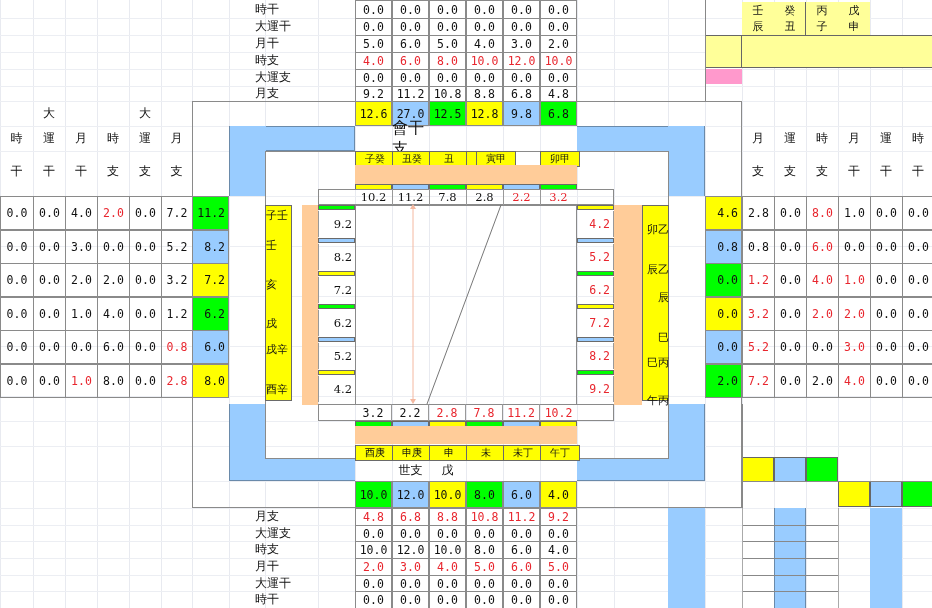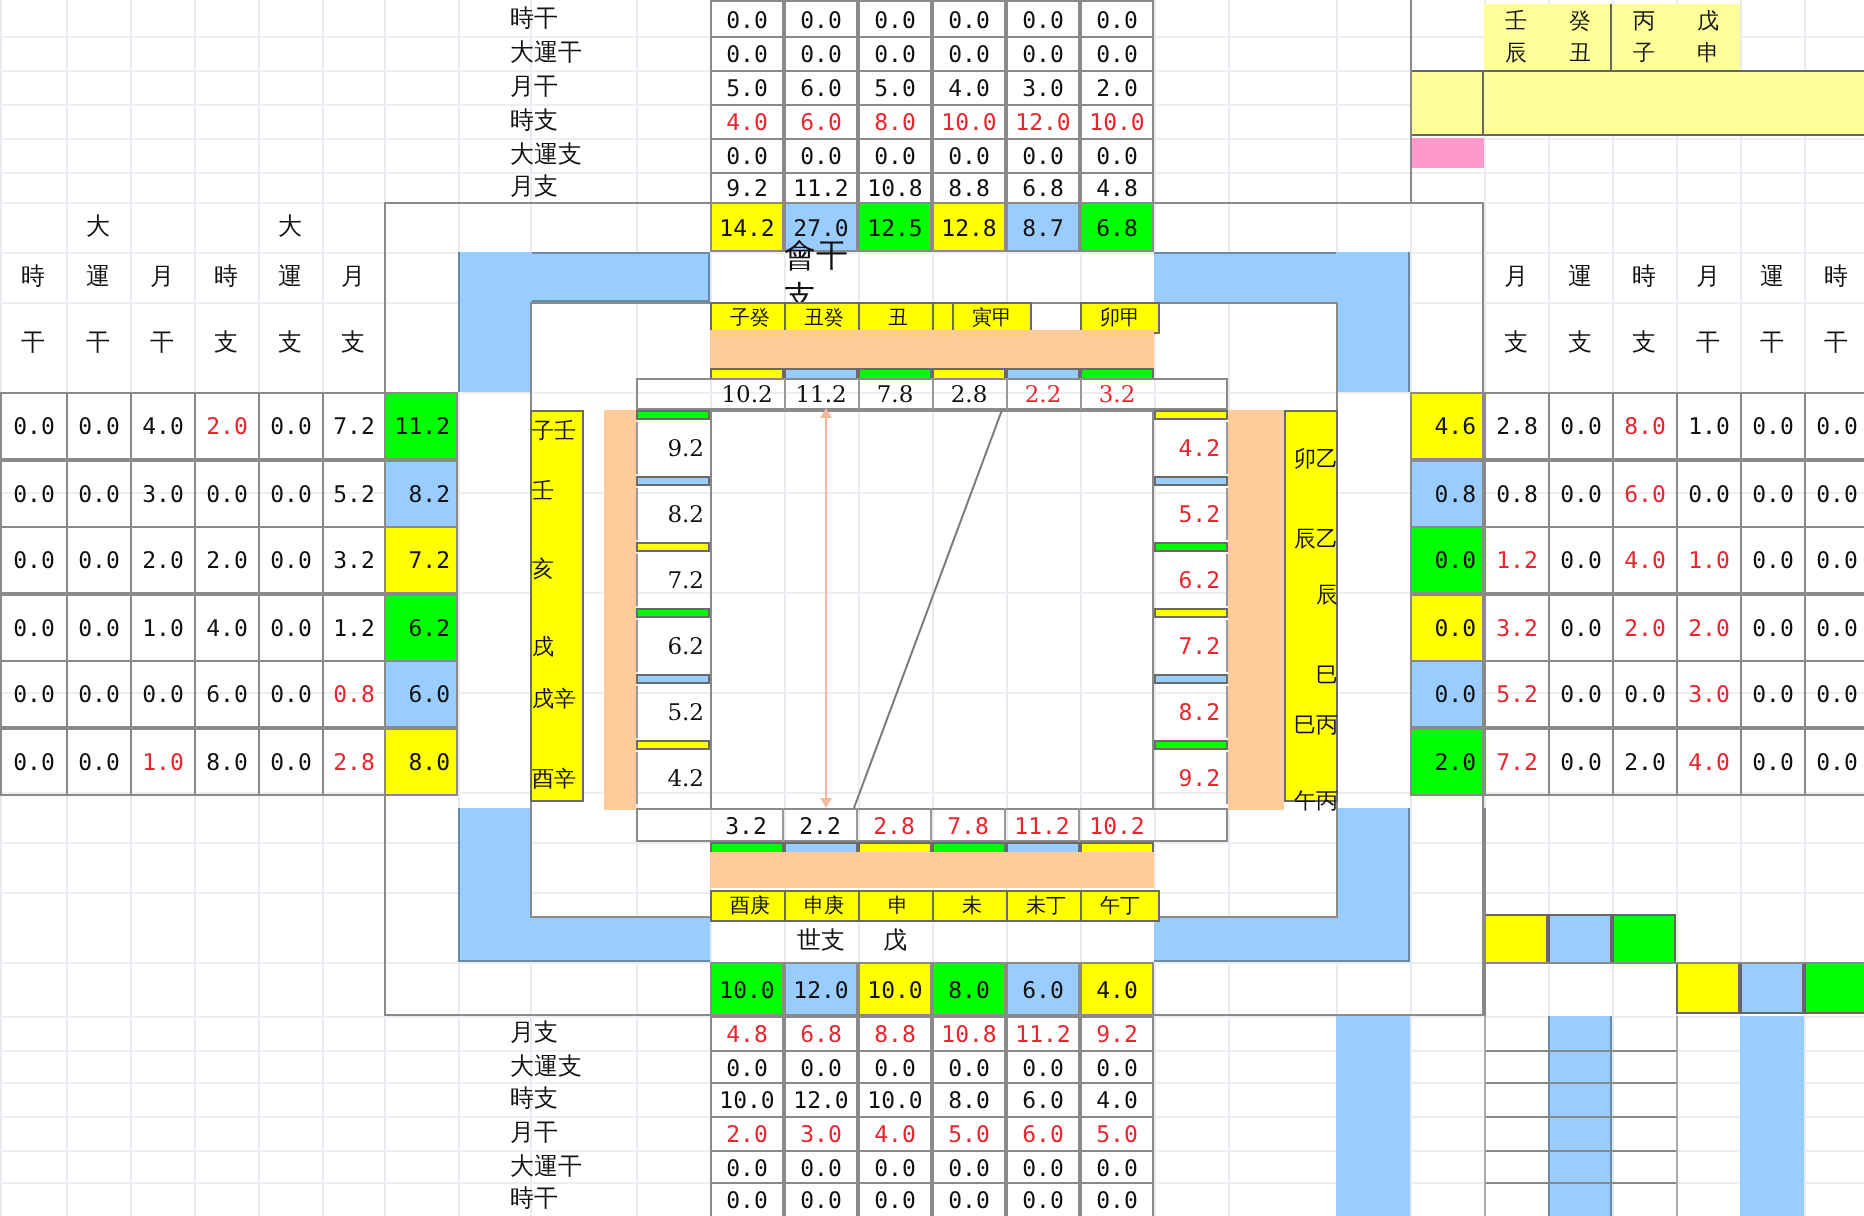--- a/index.html
+++ b/index.html
@@ -116,25 +116,25 @@
     <div class="cell bd" style="left: 466px; top: 69px; width: 37px; height: 18px;">0.0</div>
     <div class="cell bd" style="left: 503px; top: 69px; width: 37px; height: 18px;">0.0</div>
     <div class="cell bd" style="left: 540px; top: 69px; width: 37px; height: 18px;">0.0</div>
     <div class="lbl" style="left: 255px; top: 86px; width: 90px; height: 15px;">月支</div>
     <div class="cell bd" style="left: 355px; top: 86px; width: 37px; height: 16px;">9.2</div>
     <div class="cell bd" style="left: 392px; top: 86px; width: 37px; height: 16px;">11.2</div>
     <div class="cell bd" style="left: 429px; top: 86px; width: 37px; height: 16px;">10.8</div>
     <div class="cell bd" style="left: 466px; top: 86px; width: 37px; height: 16px;">8.8</div>
     <div class="cell bd" style="left: 503px; top: 86px; width: 37px; height: 16px;">6.8</div>
     <div class="cell bd" style="left: 540px; top: 86px; width: 37px; height: 16px;">4.8</div>
-    <div class="cell bd yellow" style="left: 355px; top: 101px; width: 37px; height: 25px;">14.2</div>
+    <div class="cell bd yellow" style="left: 355px; top: 101px; width: 37px; height: 25px;">12.6</div>
     <div class="cell bd blue" style="left: 392px; top: 101px; width: 37px; height: 25px;">27.0</div>
     <div class="cell bd green" style="left: 429px; top: 101px; width: 37px; height: 25px;">12.5</div>
     <div class="cell bd yellow" style="left: 466px; top: 101px; width: 37px; height: 25px;">12.8</div>
-    <div class="cell bd blue" style="left: 503px; top: 101px; width: 37px; height: 25px;">8.7</div>
+    <div class="cell bd blue" style="left: 503px; top: 101px; width: 37px; height: 25px;">9.8</div>
     <div class="cell bd green" style="left: 540px; top: 101px; width: 37px; height: 25px;">6.8</div>
   </div>
 
 <div id="bottom-table">
     <div class="cell bd green" style="left: 355px; top: 481px; width: 37px; height: 27px;">10.0</div>
     <div class="cell bd blue" style="left: 392px; top: 481px; width: 37px; height: 27px;">12.0</div>
     <div class="cell bd yellow" style="left: 429px; top: 481px; width: 37px; height: 27px;">10.0</div>
     <div class="cell bd green" style="left: 466px; top: 481px; width: 37px; height: 27px;">8.0</div>
     <div class="cell bd blue" style="left: 503px; top: 481px; width: 37px; height: 27px;">6.0</div>
     <div class="cell bd yellow" style="left: 540px; top: 481px; width: 37px; height: 27px;">4.0</div>

